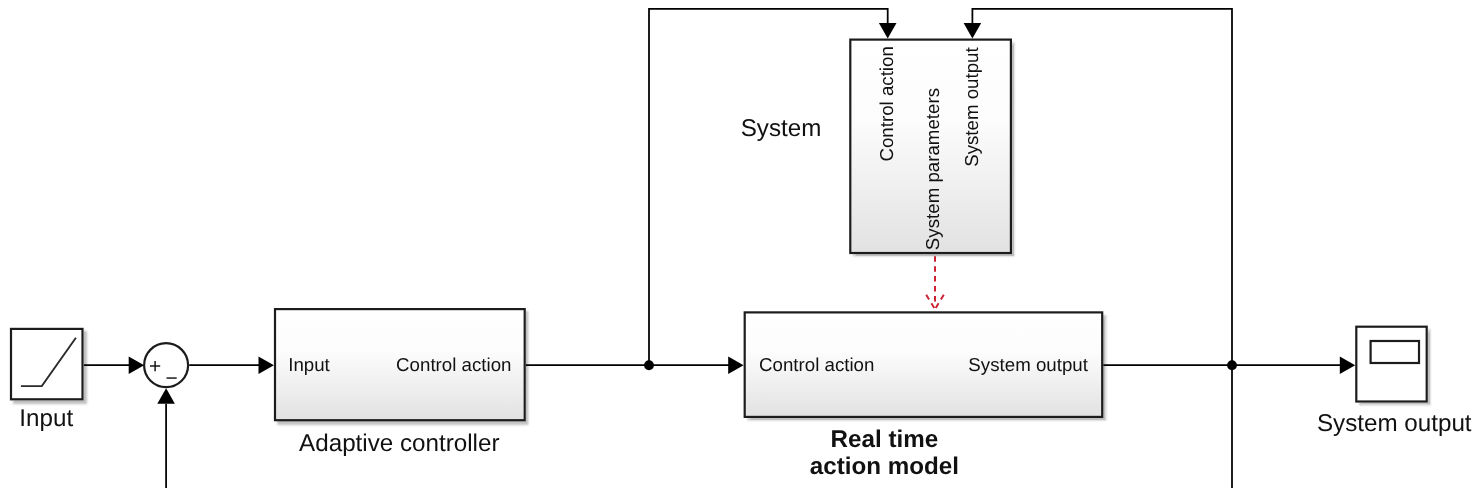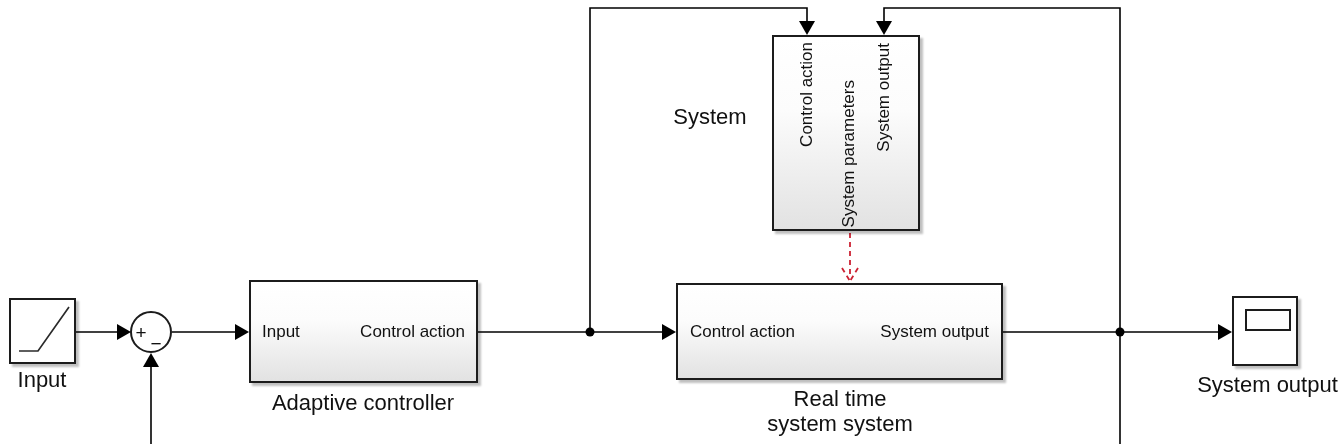--- a/index.html
+++ b/index.html
@@ -131,23 +131,23 @@
     <div class="vport" style="left:64px;bottom:2px;">System parameters</div>
   </div>
   <div class="blklabel" style="left:645px;top:104px;width:130px;line-height:26px;">
     <div>System</div>
   </div>
 
   <div class="block hports" style="left:676px;top:283px;width:327px;height:97px;padding:0 12px;">
     <span>Control action</span>
     <span>System output</span>
   </div>
-  <div class="blklabel" style="left:740px;top:386px;width:200px;line-height:25px;">
+  <div class="blklabel" style="left:704px;top:386px;width:200px;line-height:25px;font-weight:bold;">
     <div>Real time</div>
-    <div>system system</div>
+    <div>action model</div>
   </div>
 
   <div class="plainblock" style="left:1232px;top:296px;width:66px;height:70px;">
     <div class="scope-screen"></div>
   </div>
   <div class="blklabel" style="left:1197px;top:373px;width:141px;">System output</div>
 
 </div>
 
 </body></html>

